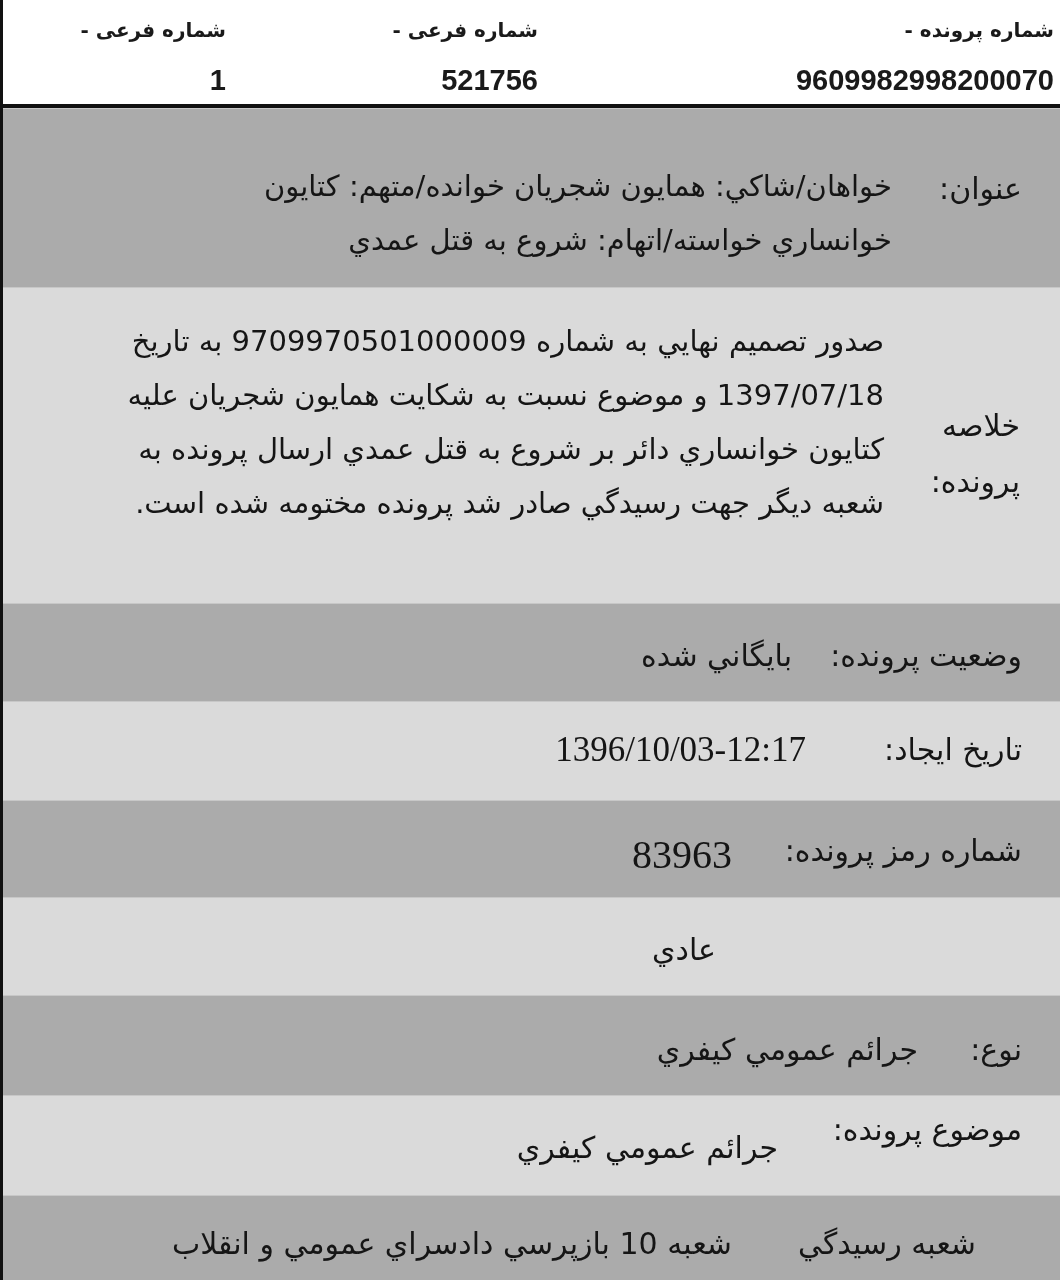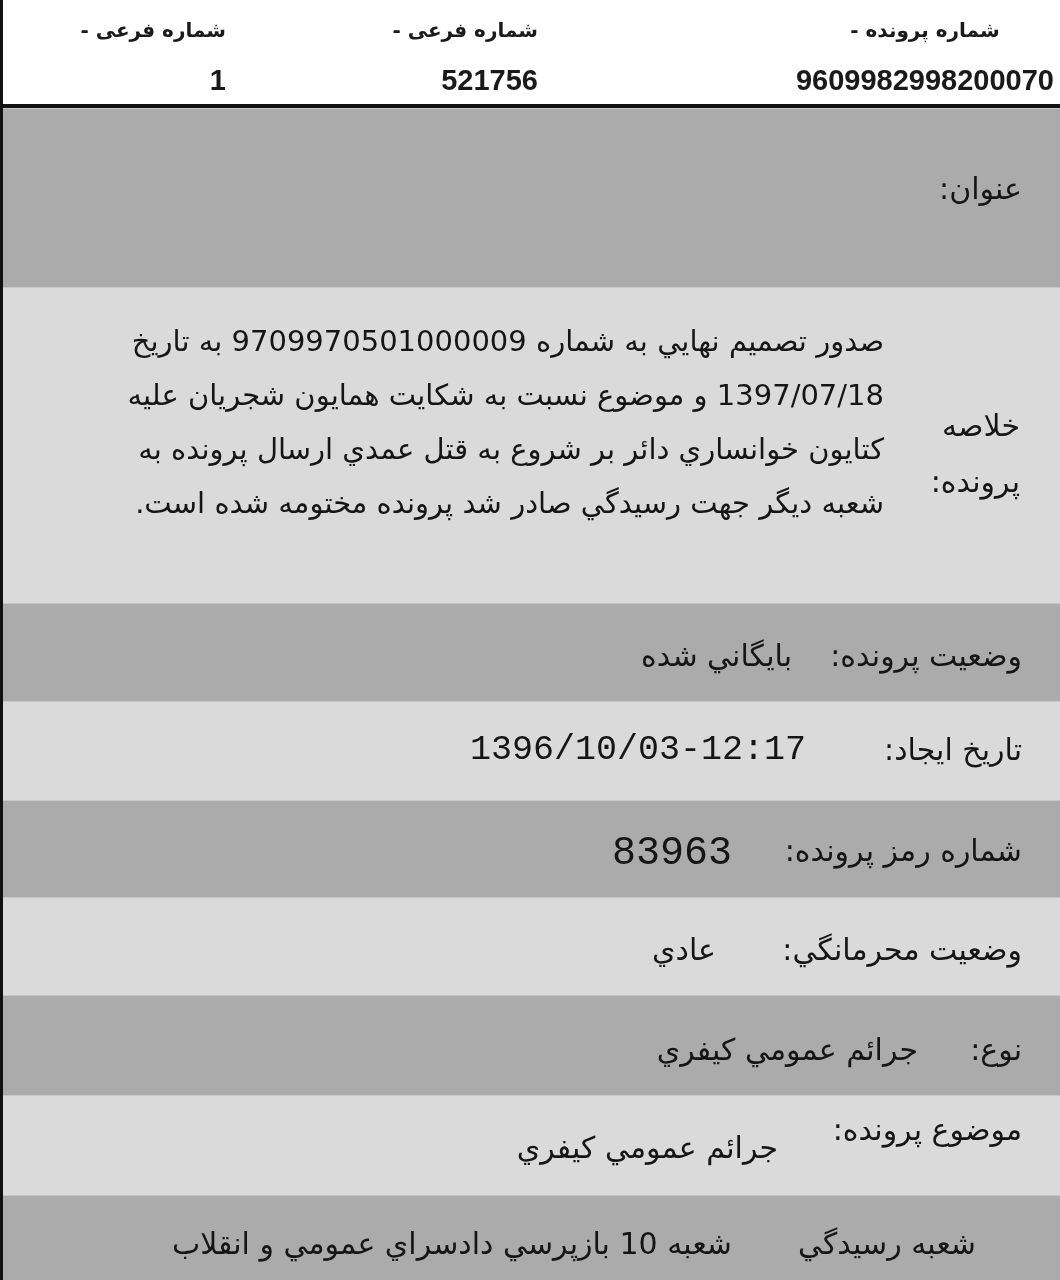--- a/index.html
+++ b/index.html
@@ -32,48 +32,49 @@
     border-top: 1px solid #c7c7c7;
   }
   .dark { background: #ababab; }
   .light { background: #dadada; }
   .row .label {
     position: absolute; right: 38px; font-size: 30px; color: #151515; white-space: nowrap;
   }
   .row .value {
     position: absolute; font-size: 30px; color: #151515; white-space: nowrap;
   }
-  .num { font-family: Liberation Mono, monospace; }
+  .num { font-family: Liberation Serif, serif; }
   .multiline {
     position: absolute; right: 176px; width: 830px; font-size: 29px; line-height: 54px;
     color: #151515; text-align: right;
   }
 </style>
 </head>
 <body>
 
 <div class="frame"></div>
 
 <div class="header">
-  <div class="hcol" style="right:6px;text-align:center;">
+  <div class="hcol" style="right:6px;">
     <div class="lbl">شماره پرونده -</div>
     <div class="val">9609982998200070</div>
   </div>
   <div class="hcol" style="right:522px;">
     <div class="lbl">شماره فرعی -</div>
     <div class="val">521756</div>
   </div>
   <div class="hcol" style="right:834px; width:200px;">
     <div class="lbl">شماره فرعی -</div>
     <div class="val">1</div>
   </div>
 </div>
 
 <div class="row dark" style="top:108px; height:179px;">
   <div class="label" style="top:62px;">عنوان:</div>
+  <div class="multiline" style="top:50px; width:740px; right:168px;">خواهان/شاكي: همايون شجريان خوانده/متهم: كتايون خوانساري خواسته/اتهام: شروع به قتل عمدي</div>
 </div>
 
 <div class="row light" style="top:287px; height:316px;">
   <div class="label" style="top:110px; right:40px; line-height:56px;">
     <div>خلاصه</div>
     <div>پرونده:</div>
   </div>
   <div class="multiline" style="top:26px; right:176px; width:810px;">صدور تصميم نهايي به شماره 9709970501000009 به تاريخ 1397/07/18 و موضوع نسبت به شكايت همايون شجريان عليه كتايون خوانساري دائر بر شروع به قتل عمدي ارسال پرونده به شعبه ديگر جهت رسيدگي صادر شد  پرونده مختومه شده است.</div>
 </div>
 
@@ -86,21 +87,20 @@
   <div class="label" style="top:30px;">تاريخ ايجاد:</div>
   <div class="value num" style="top:28px; right:254px; font-size:35px; direction:ltr;">1396/10/03-12:17</div>
 </div>
 
 <div class="row dark" style="top:800px; height:97px;">
   <div class="label" style="top:32px;">شماره رمز پرونده:</div>
   <div class="value num" style="top:30px; right:328px; font-size:40px; direction:ltr;">83963</div>
 </div>
 
 <div class="row light" style="top:897px; height:98px;">
-  <div class="label" style="top:34px;">وضعيت محرمانگي:</div>
   <div class="value" style="top:34px; right:344px;">عادي</div>
 </div>
 
 <div class="row dark" style="top:995px; height:100px;">
   <div class="label" style="top:36px;">نوع:</div>
   <div class="value" style="top:36px; right:142px;">جرائم عمومي كيفري</div>
 </div>
 
 <div class="row light" style="top:1095px; height:100px;">
   <div class="label" style="top:16px;">موضوع پرونده:</div>

